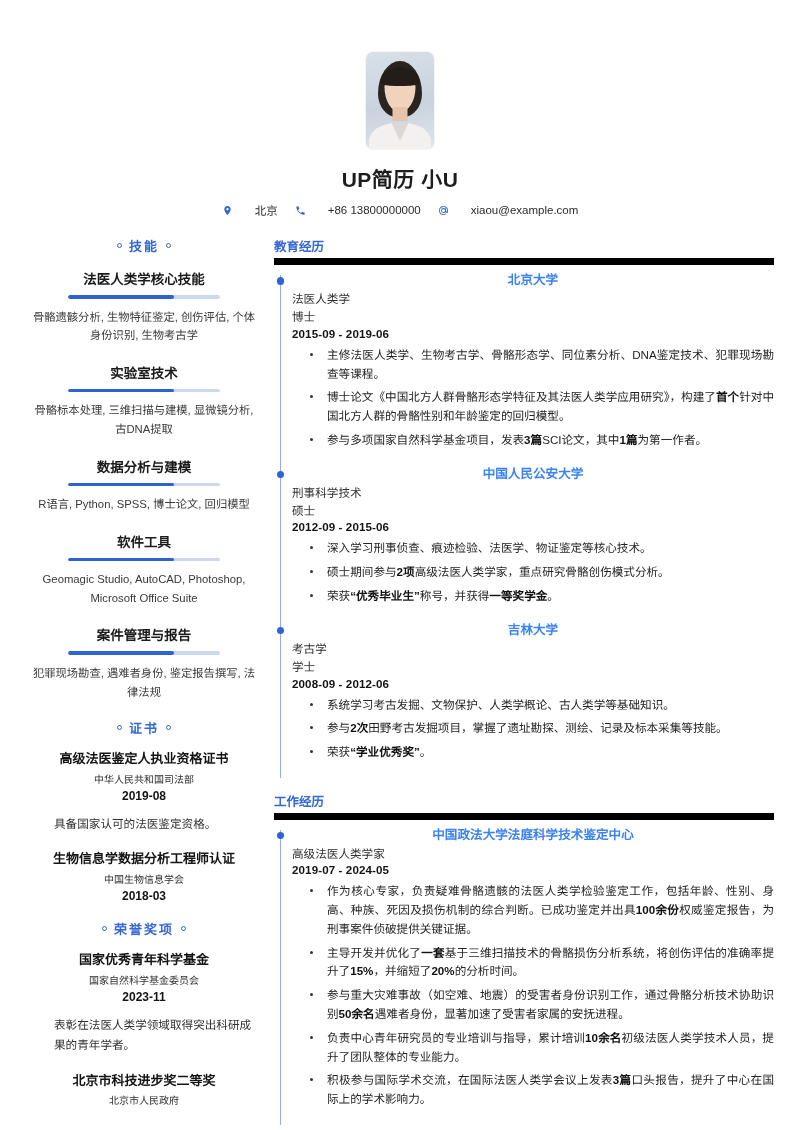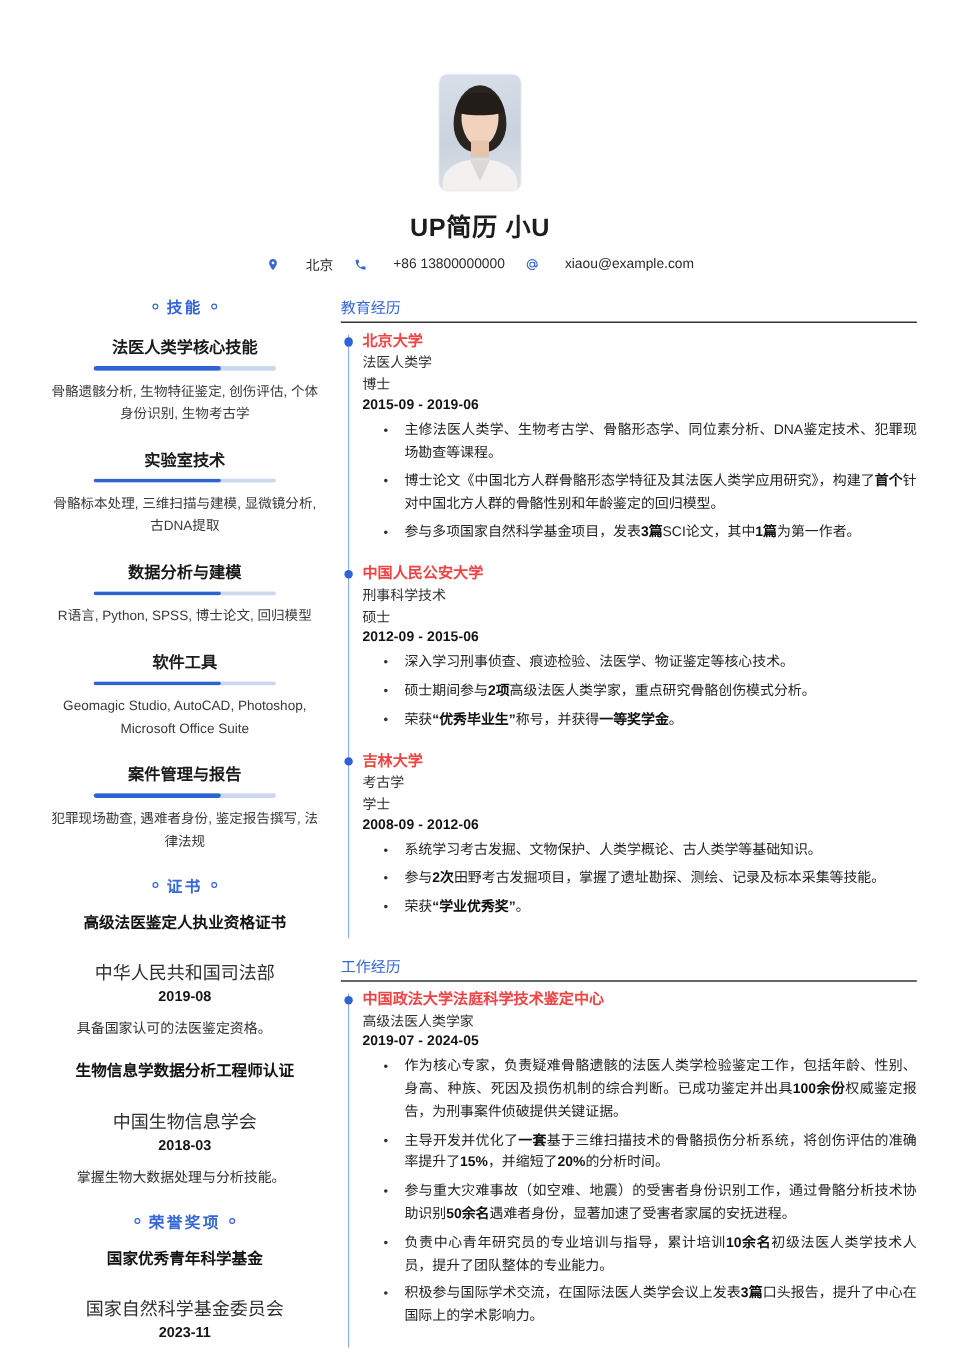--- a/index.html
+++ b/index.html
@@ -4,21 +4,21 @@
 <title>Resume</title>
 <style>
   html,body{margin:0;padding:0;}
   body{
     width:800px;height:1130px;overflow:hidden;
     background:#ffffff;
     font-family:"Liberation Sans","DejaVu Sans",sans-serif;
     color:#222;
     -webkit-font-smoothing:antialiased;
   }
-  .page{position:relative;width:800px;height:1130px;box-sizing:border-box;padding:16px;}
+  .page{position:relative;width:800px;height:1130px;box-sizing:border-box;padding:6px;}
 
   
   .header{padding-top:46px;text-align:center;}
   .photo{
     width:68px;height:97px;margin:0 auto;
     border-radius:7px;overflow:hidden;position:relative;
     background:linear-gradient(170deg,#d8dfe8 0%,#c9d3de 55%,#dfe4ea 100%);
     box-shadow:0 0 0 1px rgba(0,0,0,.04);
   }
   
@@ -85,42 +85,42 @@
     width:152px;height:3.5px;margin:7px auto 9px auto;border-radius:2px;
     background:#ccd8f0;overflow:hidden;
   }
   .bar > i{display:block;height:100%;background:#2f63d4;border-radius:2px;}
   .skill-body{
     text-align:center;font-size:11.3px;color:#3a3a3a;line-height:1.65;
     margin:0 0 17px 0;
   }
   .cert{margin-bottom:16px;}
   .cert .ct{text-align:center;font-weight:700;font-size:13px;color:#141414;line-height:1.45;}
-  .cert .cissuer{text-align:center;font-size:15px;color:#303030;margin-top:20px;}
+  .cert .cissuer{text-align:center;font-size:10px;color:#303030;margin-top:2px;}
   .cert .cdate{text-align:center;font-weight:700;font-size:12px;color:#141414;margin-top:3px;}
   .cert .cdesc{text-align:left;font-size:11.6px;color:#303030;line-height:1.75;margin-top:11px;margin-left:26px;}
   .side-block{margin-bottom:5px;}
   .side-head.sp{margin-top:14px;}
 
   
   .sec-head{
-    color:#3567d6;font-weight:400;font-size:12.5px;margin:0 0 7px 0;
-    padding-bottom:3px;border-bottom:1px solid #000000;display:block;
+    color:#3567d6;font-weight:700;font-size:12.5px;margin:0 0 7px 0;
+    padding-bottom:3px;border-bottom:7px solid #000000;display:block;
   }
   .sec{margin-bottom:13px;}
   .tl{position:relative;padding-left:18px;}
   .tl::before{
     content:"";position:absolute;left:5.5px;top:3px;bottom:0;width:1.4px;background:#8fb0e8;
   }
   .entry{position:relative;padding-bottom:11px;}
   .entry::before{
     content:"";position:absolute;left:-15.5px;top:5px;width:7.5px;height:7.5px;
     border-radius:50%;background:#2f63d4;
   }
-  .org{font-weight:700;font-size:12.6px;color:#ef4444;line-height:1.35;}
+  .org{font-weight:700;font-size:12.6px;color:#3b82f6;line-height:1.35;text-align:center;}
   .meta{font-size:11.6px;color:#303030;line-height:1.5;margin-top:1px;}
   .date{font-weight:700;font-size:11.6px;color:#131313;margin-top:1px;letter-spacing:.1px;}
   ul.pts{margin:6px 0 0 0;padding:0 0 0 14px;list-style:none;}
   ul.pts li{
     position:relative;font-size:11.6px;color:#242424;line-height:1.62;
     margin-bottom:5px;padding-left:21px;text-align:justify;
   }
   ul.pts li::before{
     content:"";position:absolute;left:4px;top:7px;width:3px;height:3px;
     border-radius:50%;background:#333;
@@ -226,38 +226,37 @@
           <div class="cert">
             <div class="ct">高级法医鉴定人执业资格证书</div>
             <div class="cissuer">中华人民共和国司法部</div>
             <div class="cdate">2019-08</div>
             <div class="cdesc">具备国家认可的法医鉴定资格。</div>
           </div>
           <div class="cert">
             <div class="ct">生物信息学数据分析工程师认证</div>
             <div class="cissuer">中国生物信息学会</div>
             <div class="cdate">2018-03</div>
-            <div class="cdesc">掌握生物大数据处理与分析技能。</div>
           </div>
         </div>
 
       <div class="side-head sp">
         <span class="orn"></span>
         <span>荣誉奖项</span>
         <span class="orn"></span>
       </div>
       <div id="honors-host">
           <div class="cert">
             <div class="ct">国家优秀青年科学基金</div>
             <div class="cissuer">国家自然科学基金委员会</div>
             <div class="cdate">2023-11</div>
             <div class="cdesc">表彰在法医人类学领域取得突出科研成果的青年学者。</div>
           </div>
           <div class="cert">
-            <div class="ct">通过骨骼分析技术协助识别</div>
+            <div class="ct">北京市科技进步奖二等奖</div>
             <div class="cissuer">北京市人民政府</div>
           </div>
         </div>
 
     </div>
 
     <div class="gap"></div>
 
     <div class="right">
 

